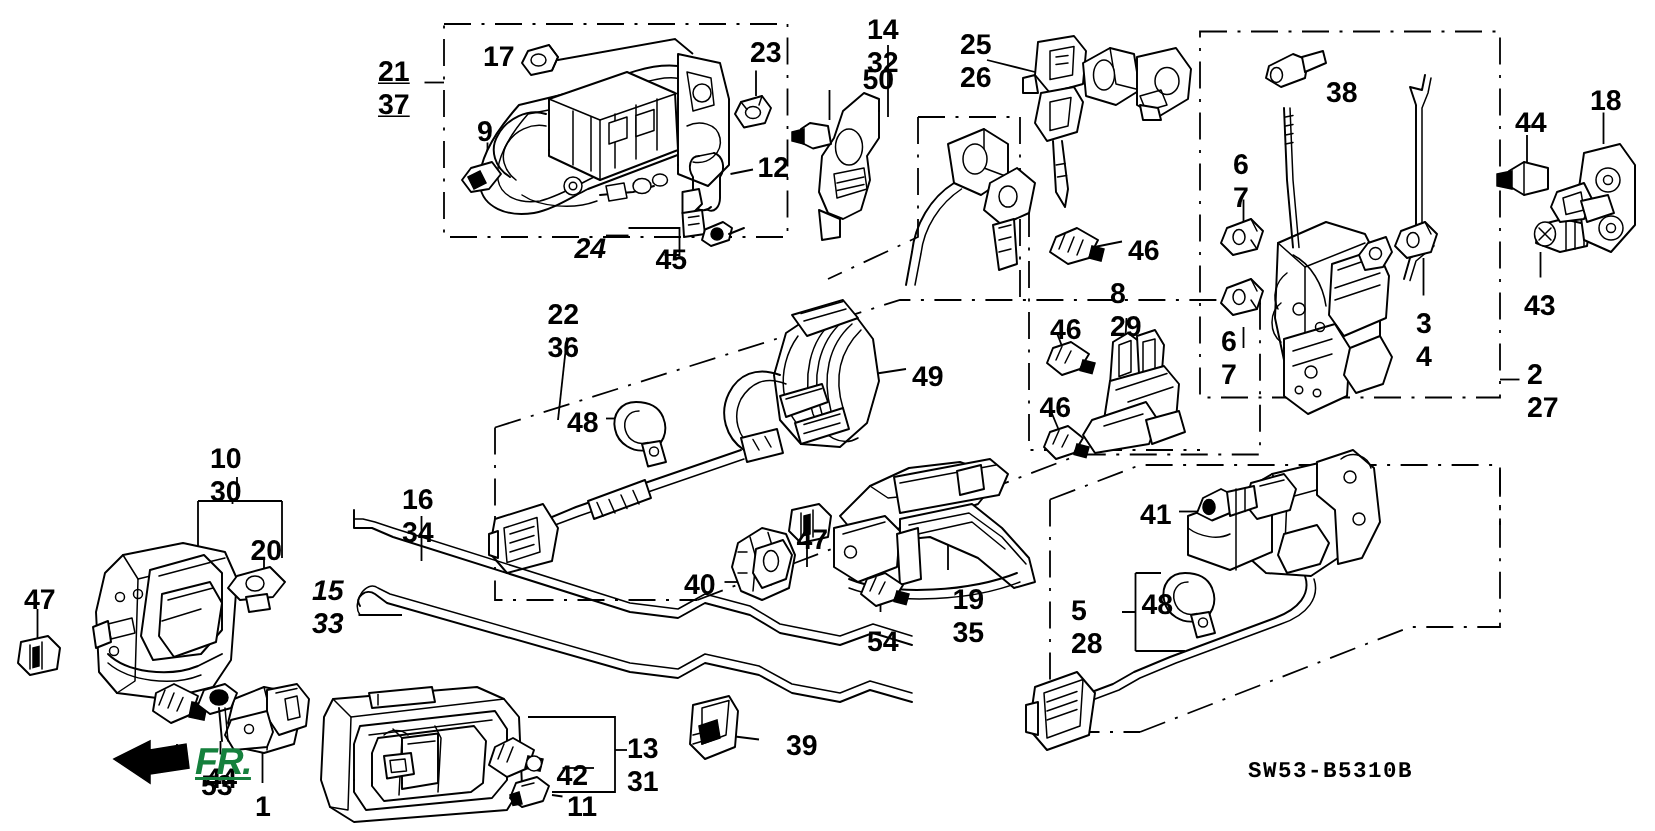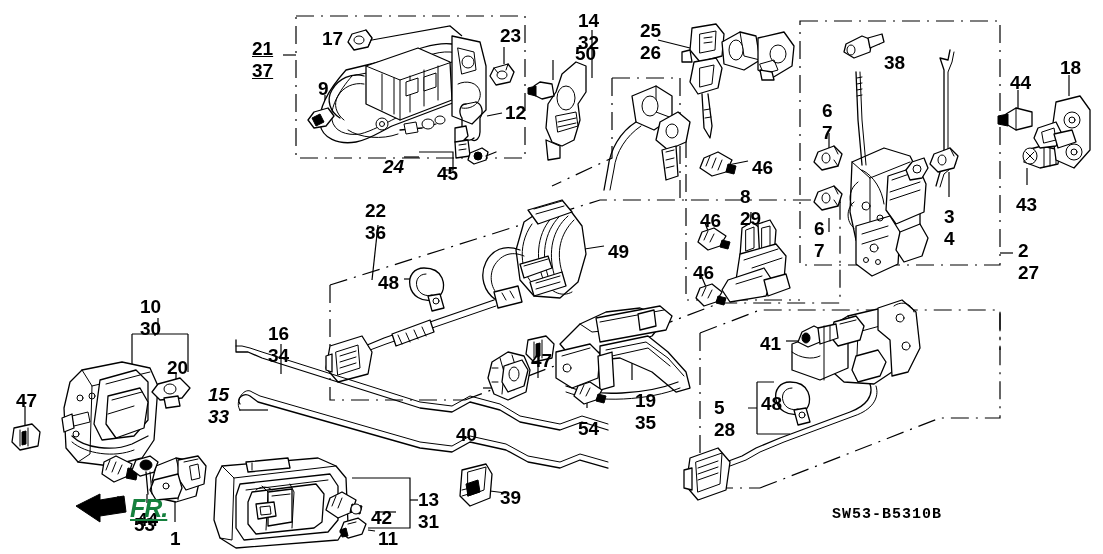--- a/index.html
+++ b/index.html
@@ -641,34 +641,34 @@
       <div class="callout" style="left: 608px; top: 241px;">49</div>
       <div class="callout" style="left: 378px; top: 272px;">48</div>
       <div class="callout" style="left: 140px; top: 296px;">10
 30</div>
       <div class="callout" style="left: 167px; top: 357px;">20</div>
       <div class="callout" style="left: 16px; top: 390px;">47</div>
       <div class="callout" style="left: 268px; top: 323px;">16
 34</div>
       <div class="callout" style="left: 208px; top: 384px; font-style: italic;">15
 33</div>
-      <div class="callout" style="left: 456px; top: 380px; margin-top: 44px;">40</div>
+      <div class="callout" style="left: 456px; top: 380px;">40</div>
       <div class="callout" style="left: 531px; top: 350px;">47</div>
       <div class="callout" style="left: 635px; top: 390px;">19
 35</div>
       <div class="callout" style="left: 578px; top: 418px; text-align: right;">54</div>
       <div class="callout" style="left: 760px; top: 333px;">41</div>
       <div class="callout" style="left: 761px; top: 393px;">48</div>
       <div class="callout" style="left: 714px; top: 397px;">5
 28</div>
       <div class="callout" style="left: 418px; top: 489px;">13
 31</div>
       <div class="callout" style="left: 371px; top: 507px;">42</div>
       <div class="callout" style="left: 378px; top: 528px;">11</div>
-      <div class="callout" style="left: 500px; top: 487px;">39</div>
+      <div class="callout" style="left: 524px; top: 487px;">39</div>
       <div class="callout" style="left: 106px; top: 514px; margin-left: 28px;">53</div>
       <div class="callout" style="left: 137px; top: 509px;">44</div>
       <div class="callout" style="left: 170px; top: 528px;">1</div>
     </div>
 
 <div class="frlabel" style="left:130px; top:494px;">FR.</div>
 
 <div class="code" style="left:832px; top:506px;">SW53-B5310B</div>
 
 </div>

